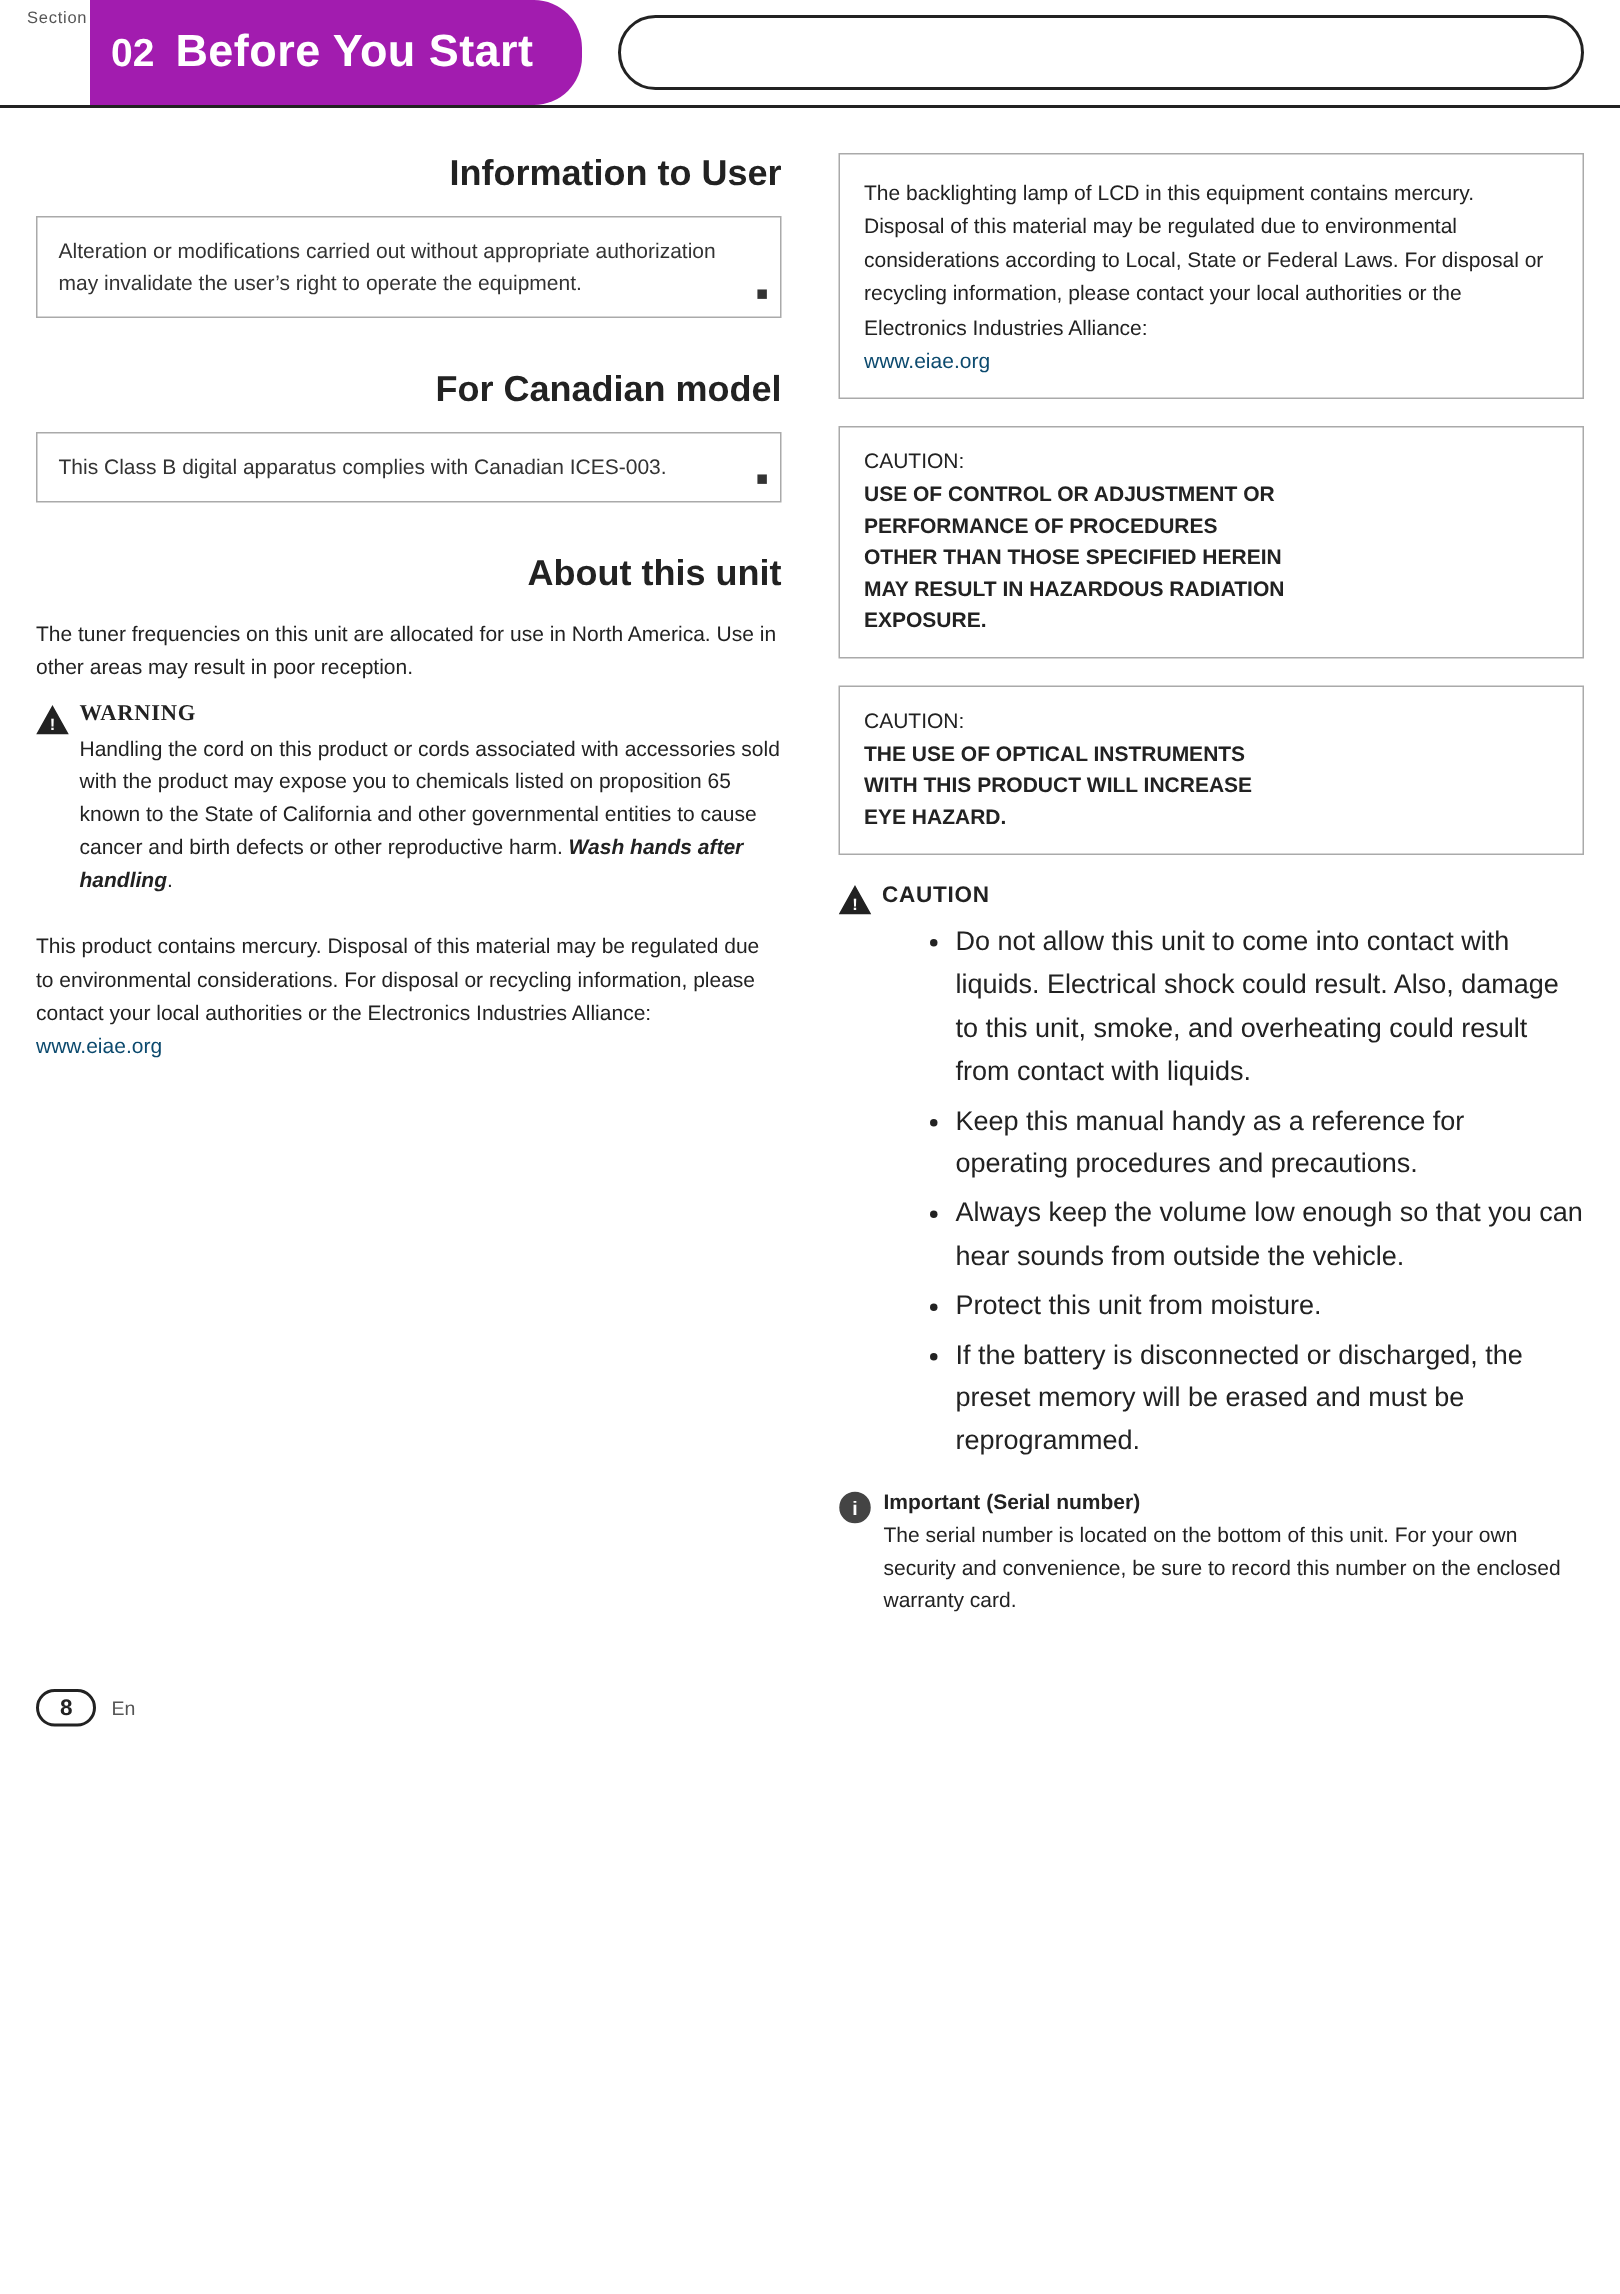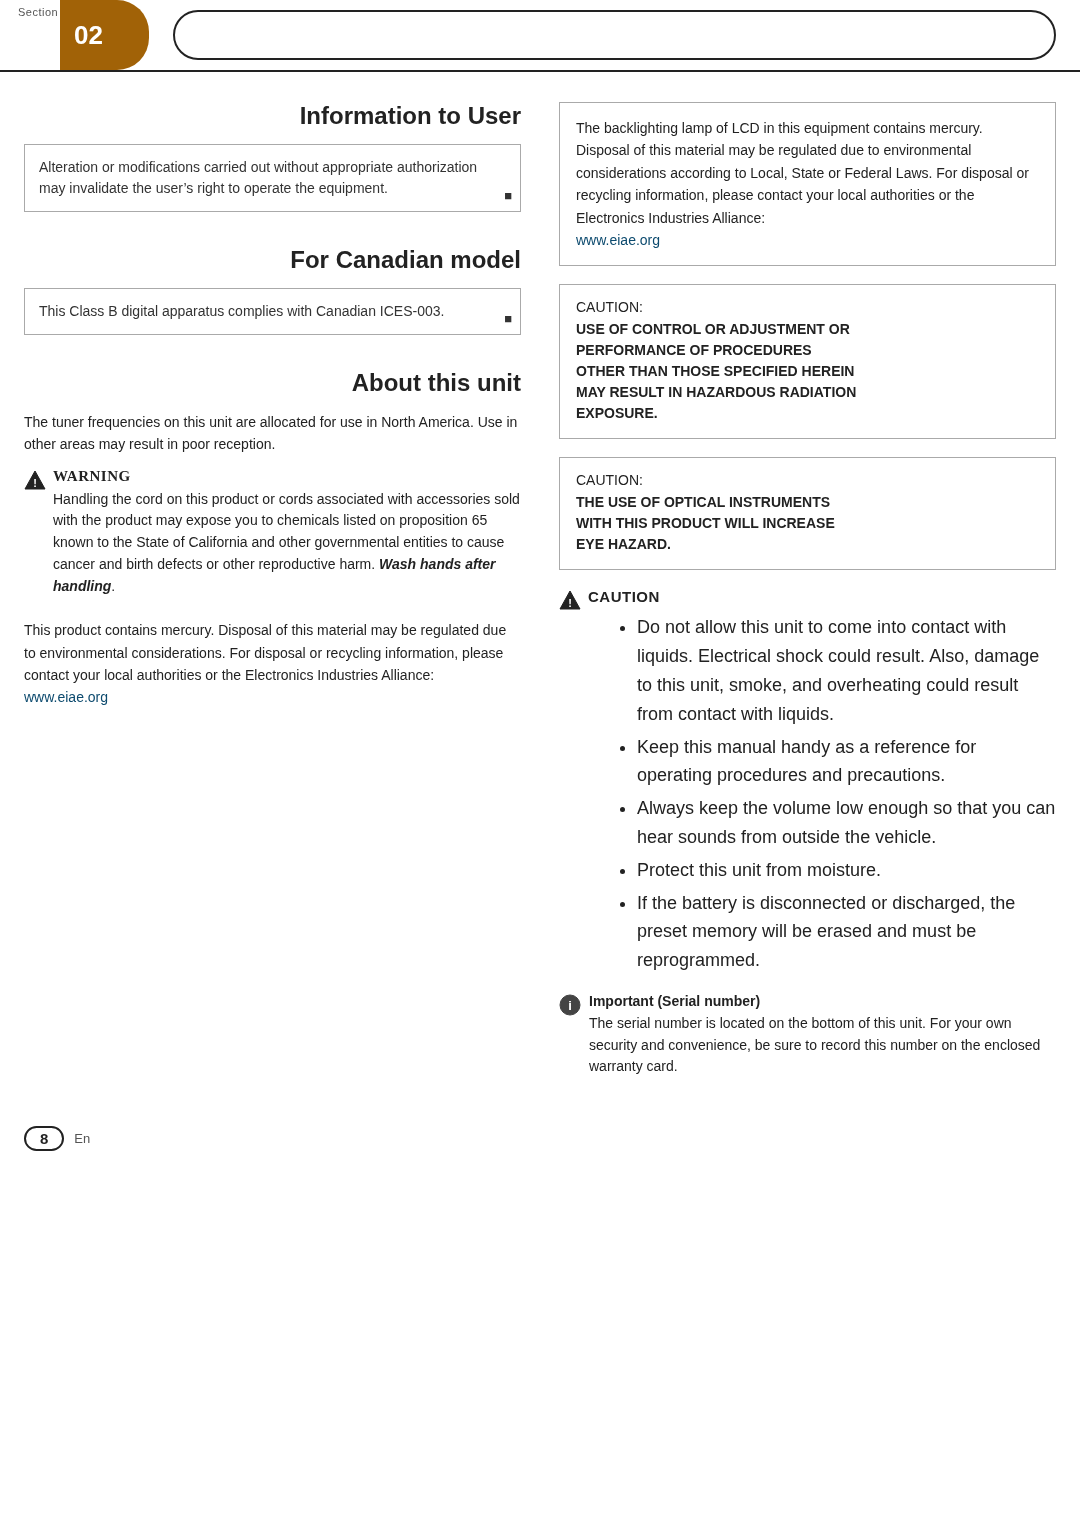--- a/index.html
+++ b/index.html
@@ -34,21 +34,21 @@
       min-width: 60px;
     }
     .section-label {
       font-size: 11px;
       color: #555;
       letter-spacing: 0.5px;
     }
     .header-title-pill {
       display: flex;
       align-items: center;
-      background: #a16207;
+      background: #a21caf;
       border-radius: 0 32px 32px 0;
       padding: 0 32px 0 14px;
       margin-right: 24px;
     }
     .section-number {
       font-size: 26px;
       font-weight: bold;
       color: #fff;
       margin-right: 14px;
     }
@@ -234,20 +234,21 @@
 <body>
 
 <div class="page">
 
   <div class="header">
     <div class="header-section-badge">
       <span class="section-label">Section</span>
     </div>
     <div class="header-title-pill">
       <span class="section-number">02</span>
+      <span class="header-title">Before You Start</span>
     </div>
     <div class="header-right-pill"></div>
   </div>
 
   <div class="content">
 
     <div class="col-left">
 
       <div>
         <h2 class="section-heading">Information to User</h2>

